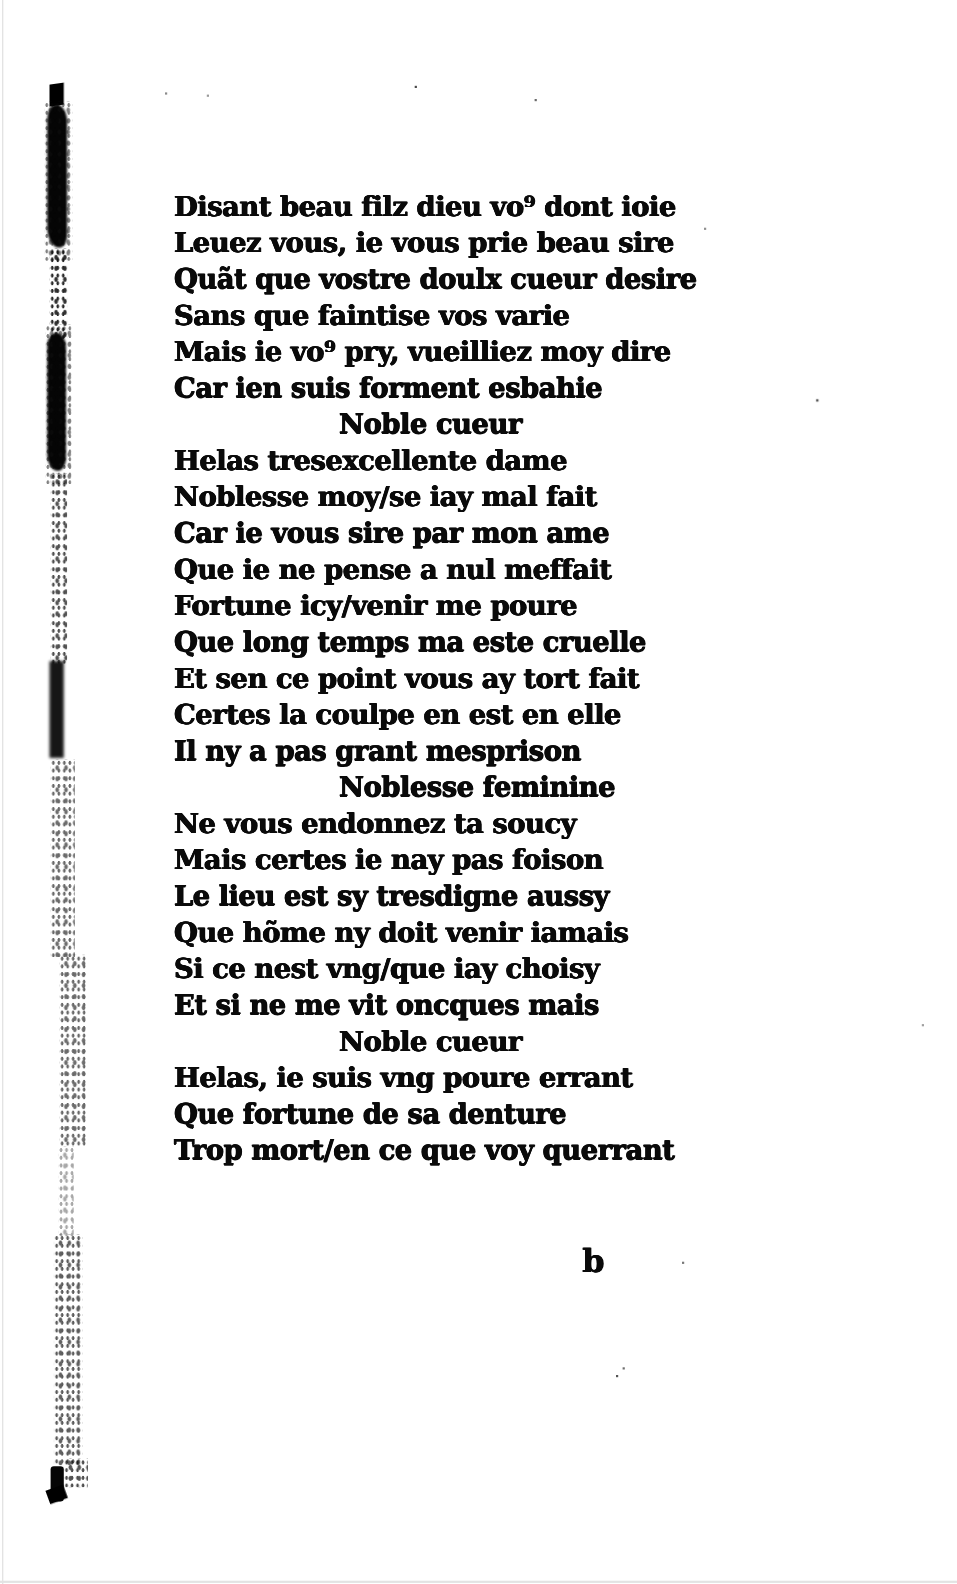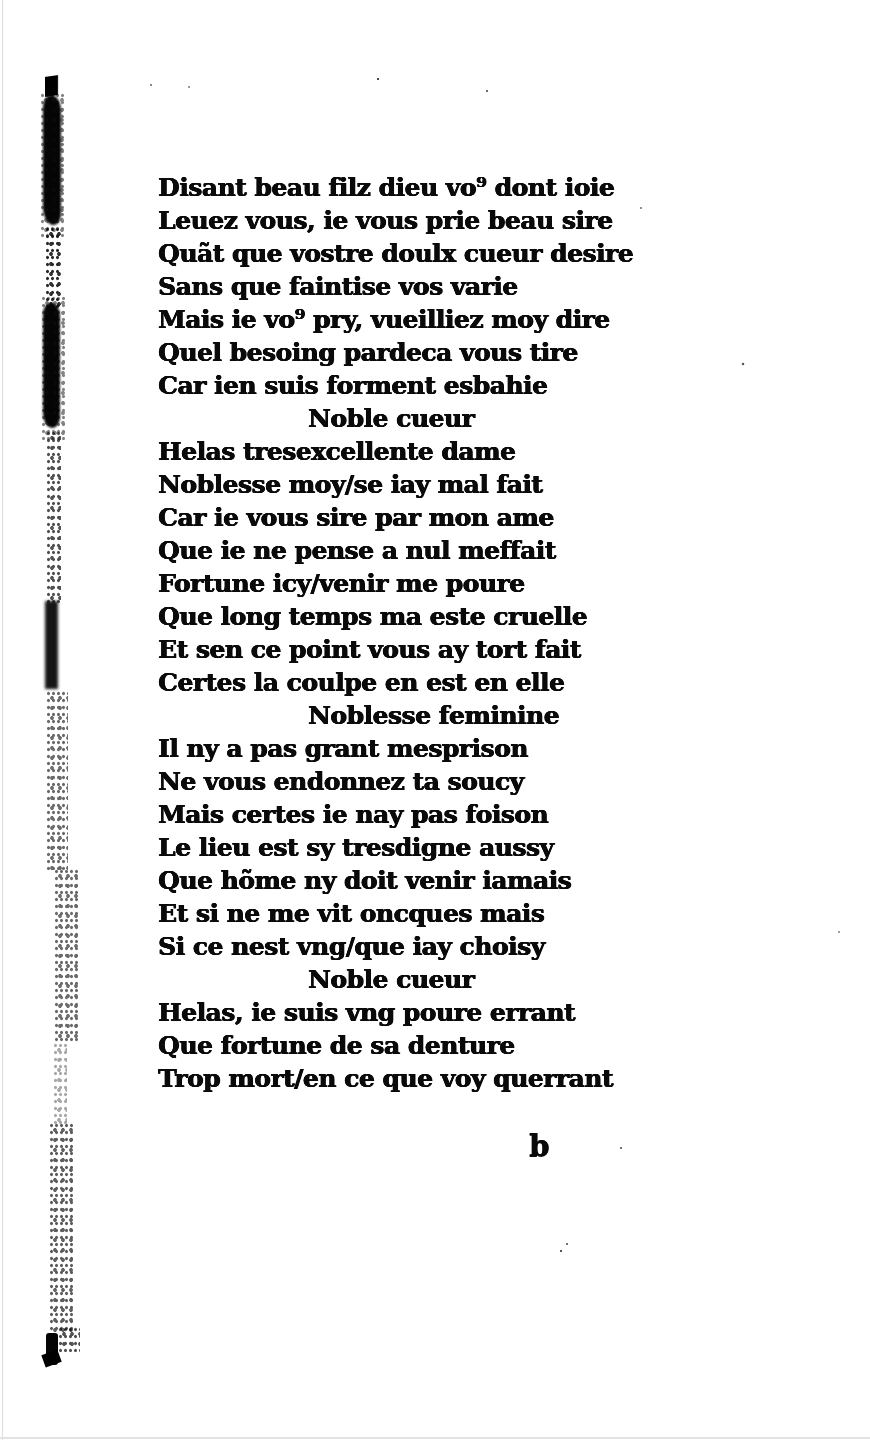--- a/index.html
+++ b/index.html
@@ -143,39 +143,38 @@
   </div>
 
   <div class="dust"></div>
 
   <div class="poem" id="poem">
       <div class="line verse">Disant beau filz dieu vo⁹ dont ioie</div>
       <div class="line verse">Leuez vous, ie vous prie beau sire</div>
       <div class="line verse">Quãt que vostre doulx cueur desire</div>
       <div class="line verse">Sans que faintise vos varie</div>
       <div class="line verse">Mais ie vo⁹ pry, vueilliez moy dire</div>
-      <div class="line verse">Quel besoing pardeca vous tire</div>
       <div class="line verse">Car ien suis forment esbahie</div>
       <div class="line speaker">Noble cueur</div>
       <div class="line verse">Helas tresexcellente dame</div>
       <div class="line verse">Noblesse moy/se iay mal fait</div>
       <div class="line verse">Car ie vous sire par mon ame</div>
       <div class="line verse">Que ie ne pense a nul meffait</div>
       <div class="line verse">Fortune icy/venir me poure</div>
       <div class="line verse">Que long temps ma este cruelle</div>
       <div class="line verse">Et sen ce point vous ay tort fait</div>
       <div class="line verse">Certes la coulpe en est en elle</div>
+      <div class="line verse">Il ny a pas grant mesprison</div>
       <div class="line speaker">Noblesse feminine</div>
-      <div class="line verse">Il ny a pas grant mesprison</div>
       <div class="line verse">Ne vous endonnez ta soucy</div>
       <div class="line verse">Mais certes ie nay pas foison</div>
       <div class="line verse">Le lieu est sy tresdigne aussy</div>
       <div class="line verse">Que hõme ny doit venir iamais</div>
+      <div class="line verse">Si ce nest vng/que iay choisy</div>
       <div class="line verse">Et si ne me vit oncques mais</div>
-      <div class="line verse">Si ce nest vng/que iay choisy</div>
       <div class="line speaker">Noble cueur</div>
       <div class="line verse">Helas, ie suis vng poure errant</div>
       <div class="line verse">Que fortune de sa denture</div>
       <div class="line verse">Trop mort/en ce que voy querrant</div>
     </div>
 
   <div class="catchword">b</div>
 
 </div>
 

